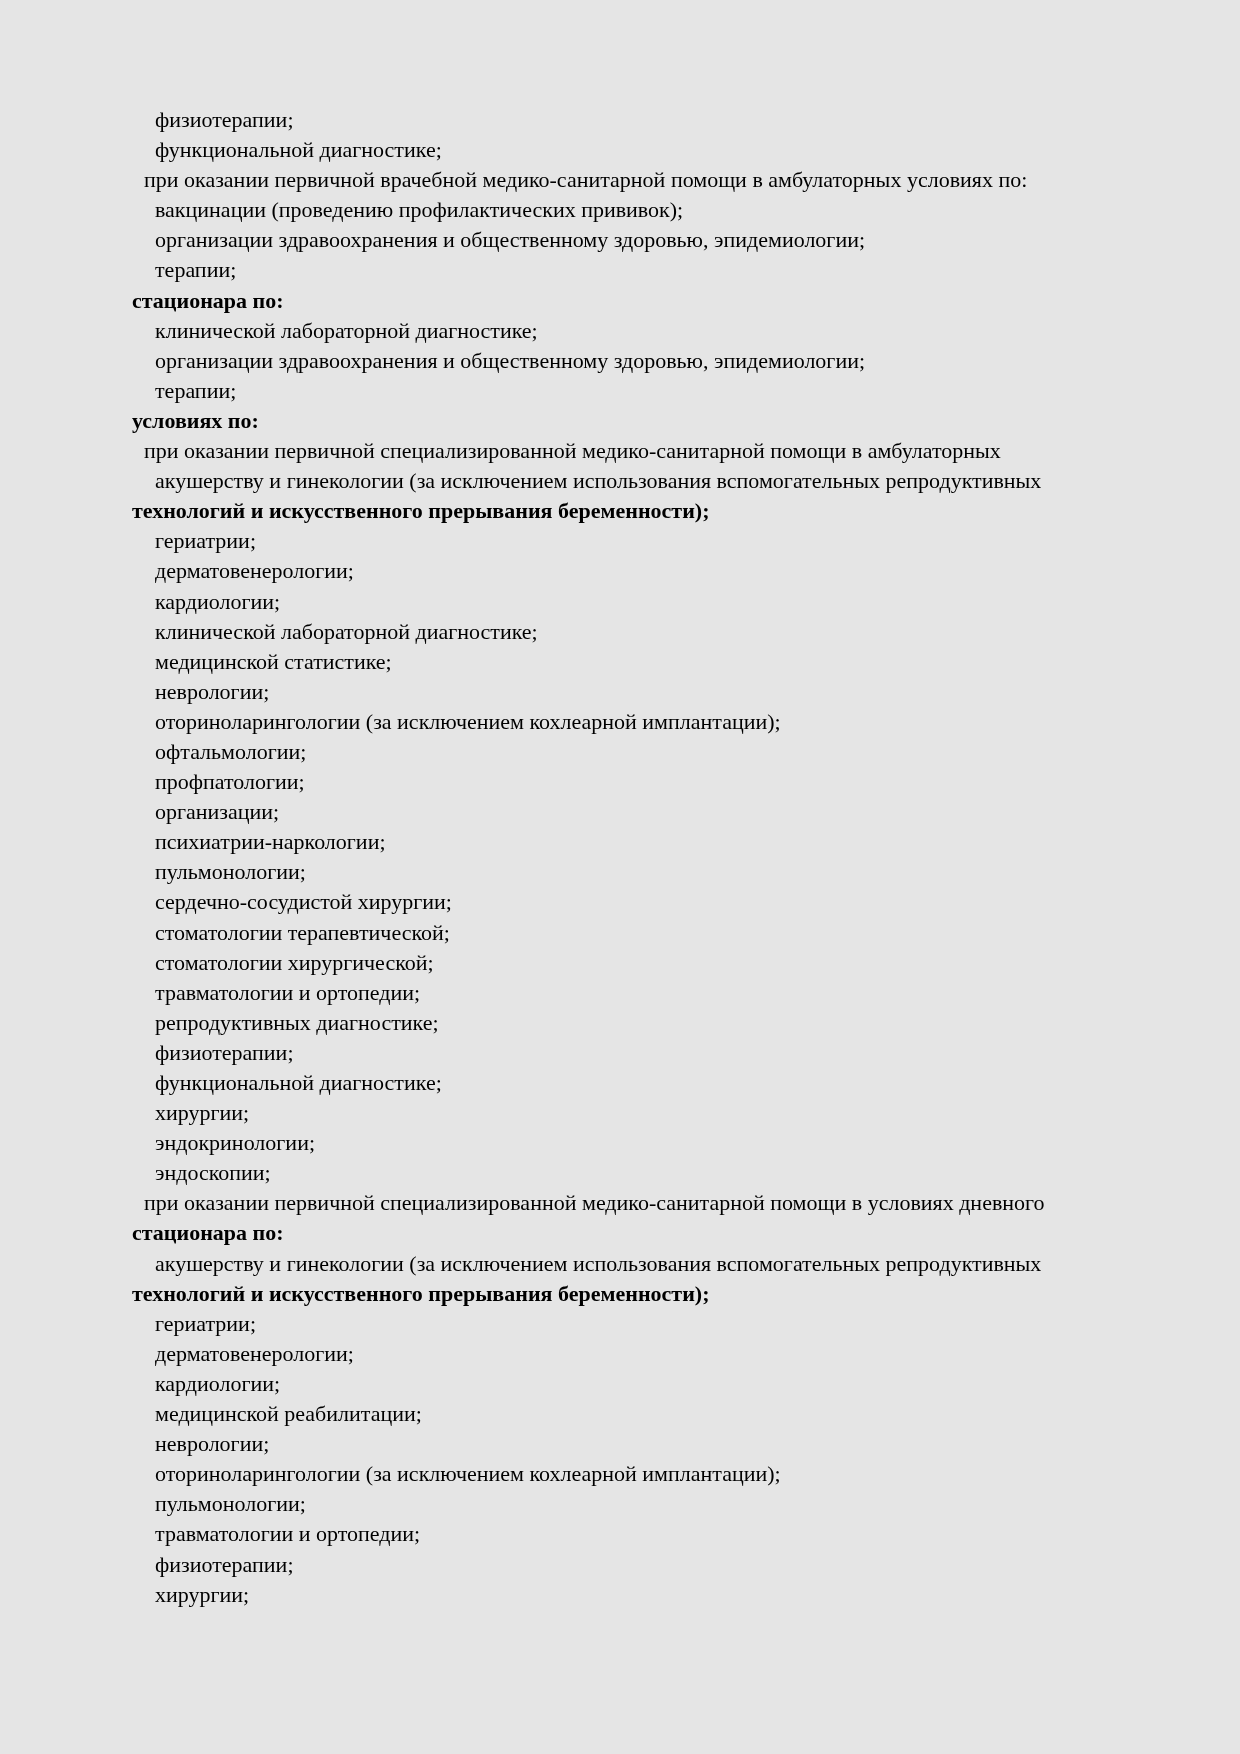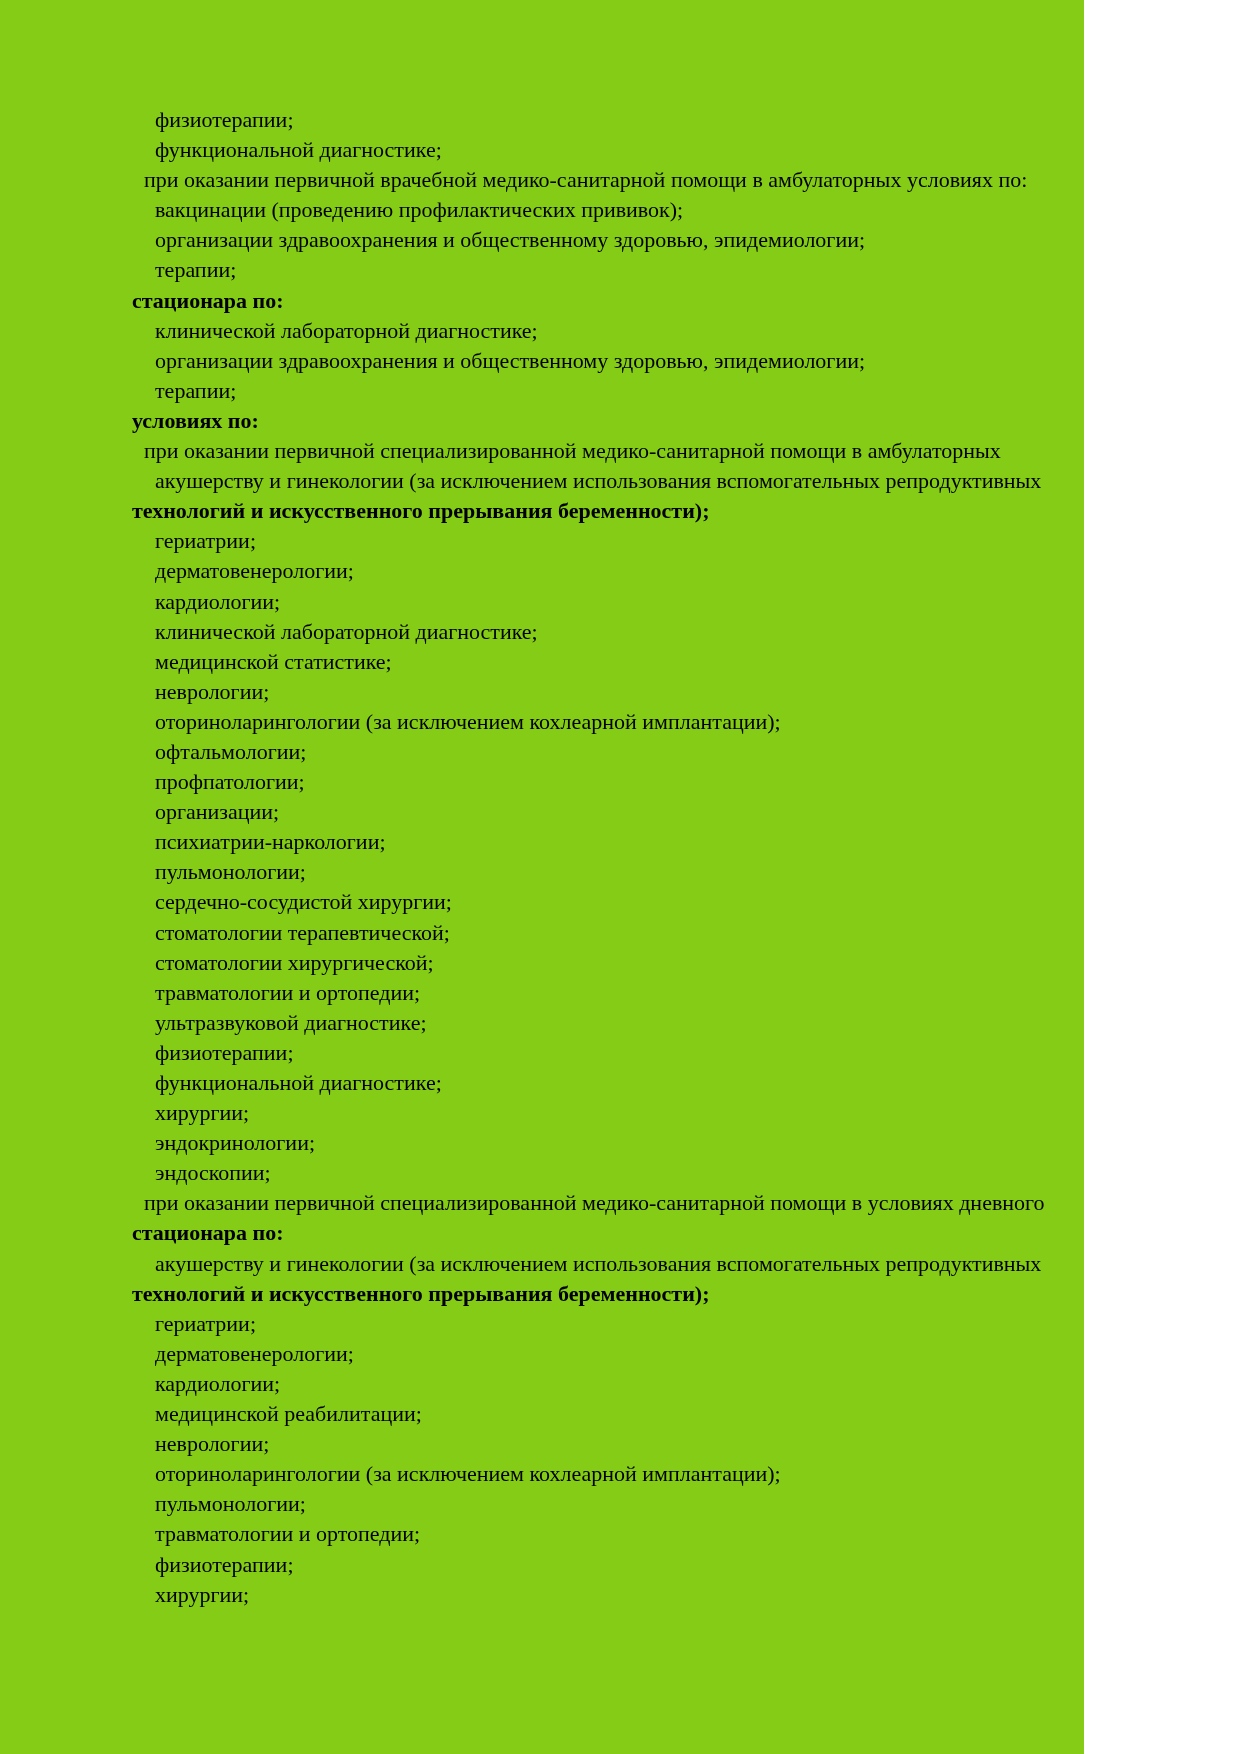--- a/index.html
+++ b/index.html
@@ -2,23 +2,23 @@
 <html lang="ru"><head>
 <meta charset="utf-8">
 <style>
   html, body {
     margin: 0;
     padding: 0;
     background: #ffffff;
   }
   .page {
     position: relative;
-    width: 1084px;
+    width: 1240px;
     height: 1754px;
-    background: #84cc16;
+    background: #e5e5e5;
     overflow: hidden;
     font-family: "Liberation Serif", "DejaVu Serif", serif;
   }
   .doc {
     position: absolute;
     left: 132px;
     top: 105px;
     right: 40px;
   }
   .line {
@@ -62,21 +62,21 @@
       <p class="line indent-item">оториноларингологии (за исключением кохлеарной имплантации);</p>
       <p class="line indent-item">офтальмологии;</p>
       <p class="line indent-item">профпатологии;</p>
       <p class="line indent-item">организации;</p>
       <p class="line indent-item">психиатрии-наркологии;</p>
       <p class="line indent-item">пульмонологии;</p>
       <p class="line indent-item">сердечно-сосудистой хирургии;</p>
       <p class="line indent-item">стоматологии терапевтической;</p>
       <p class="line indent-item">стоматологии хирургической;</p>
       <p class="line indent-item">травматологии и ортопедии;</p>
-      <p class="line indent-item">ультразвуковой диагностике;</p>
+      <p class="line indent-item">репродуктивных диагностике;</p>
       <p class="line indent-item">физиотерапии;</p>
       <p class="line indent-item">функциональной диагностике;</p>
       <p class="line indent-item">хирургии;</p>
       <p class="line indent-item">эндокринологии;</p>
       <p class="line indent-item">эндоскопии;</p>
       <p class="line indent-para">при оказании первичной специализированной медико-санитарной помощи в условиях дневного</p>
       <p class="line indent-cont">стационара по:</p>
       <p class="line indent-item">акушерству и гинекологии (за исключением использования вспомогательных репродуктивных</p>
       <p class="line indent-cont">технологий и искусственного прерывания беременности);</p>
       <p class="line indent-item">гериатрии;</p>

